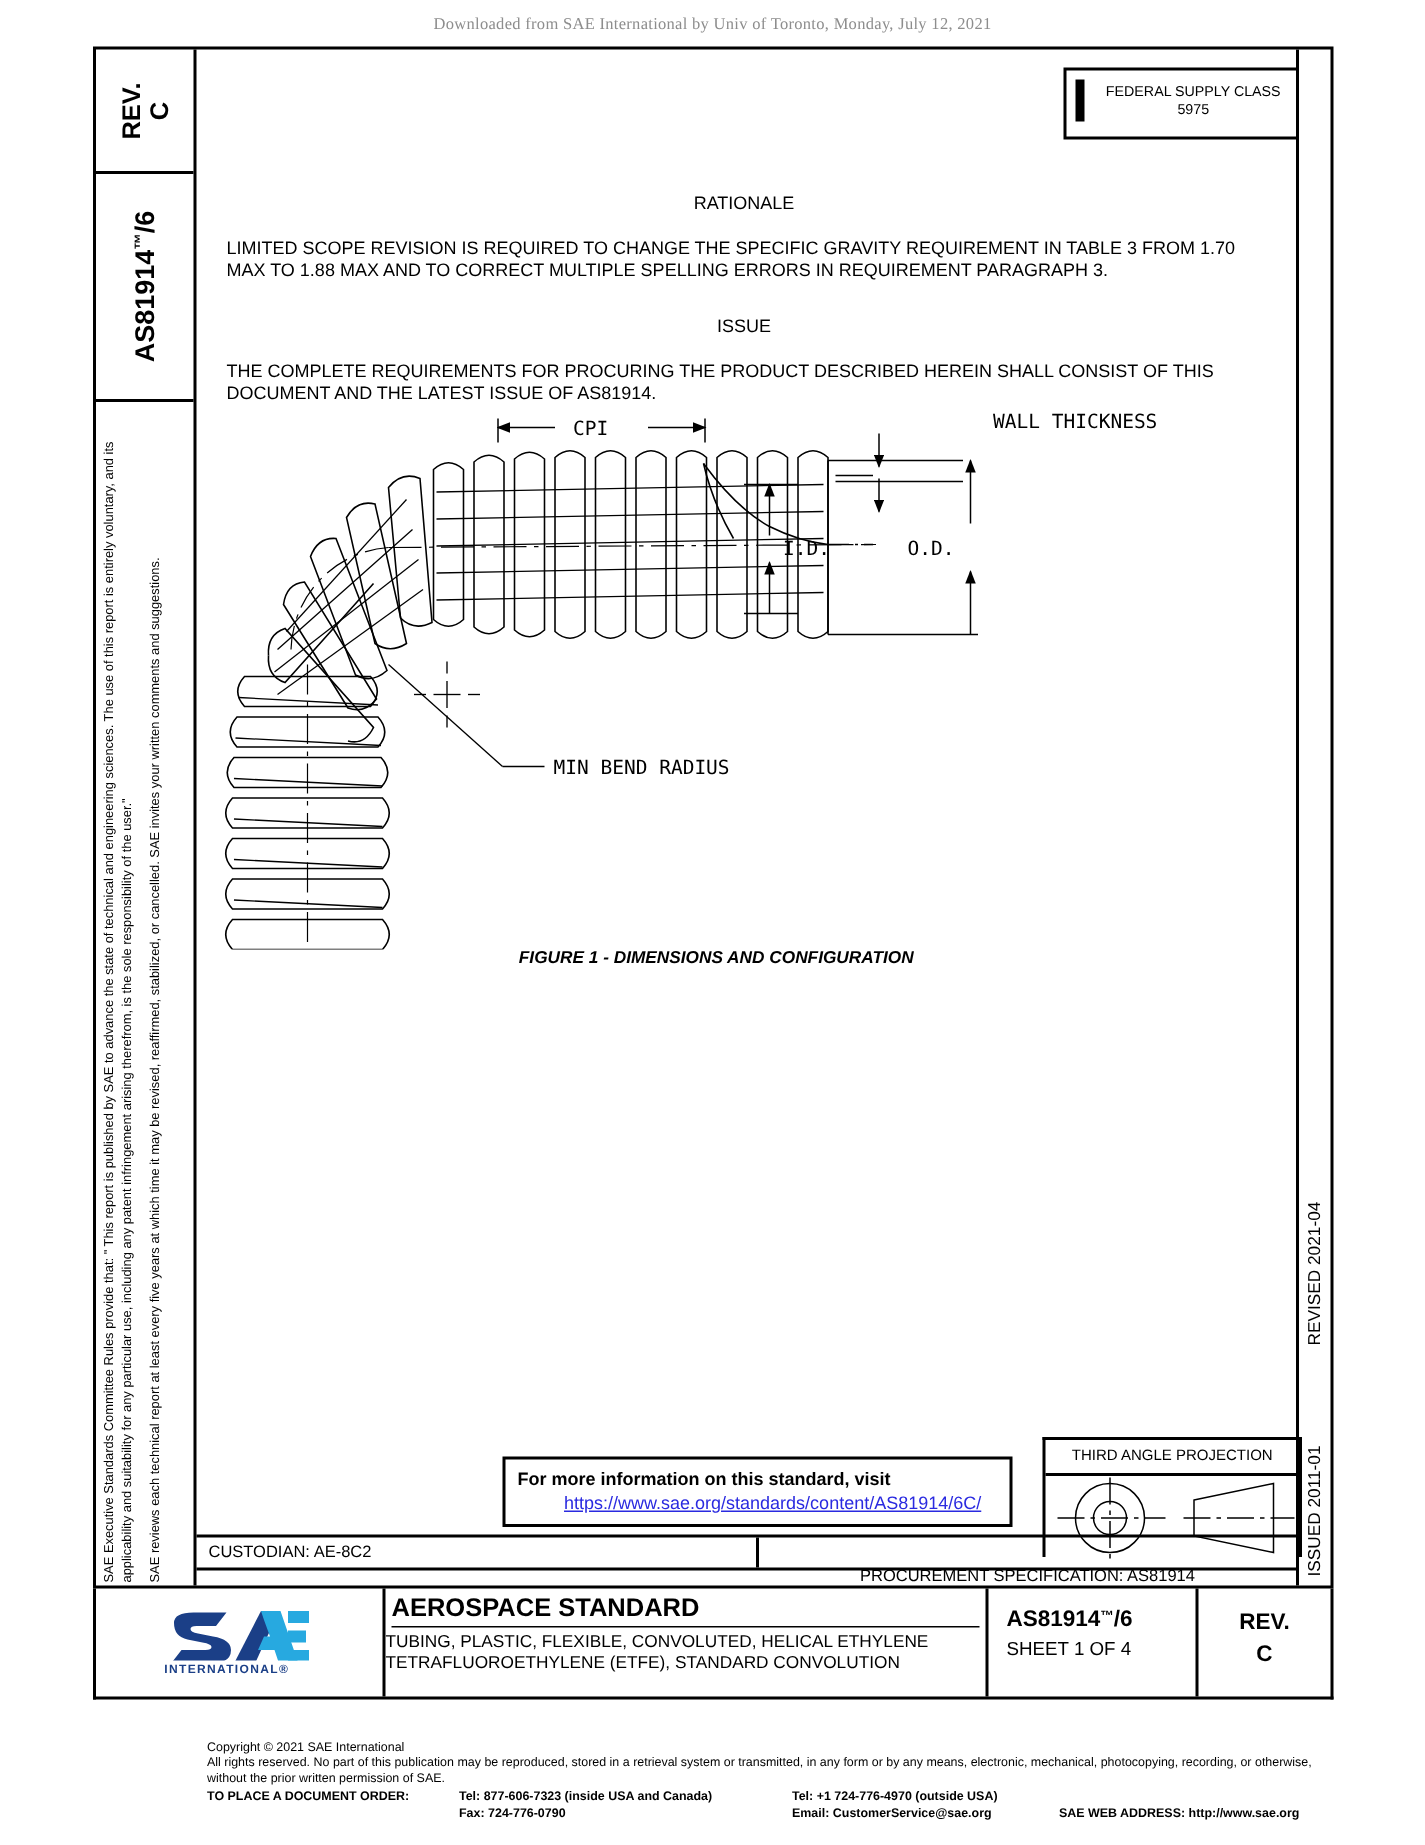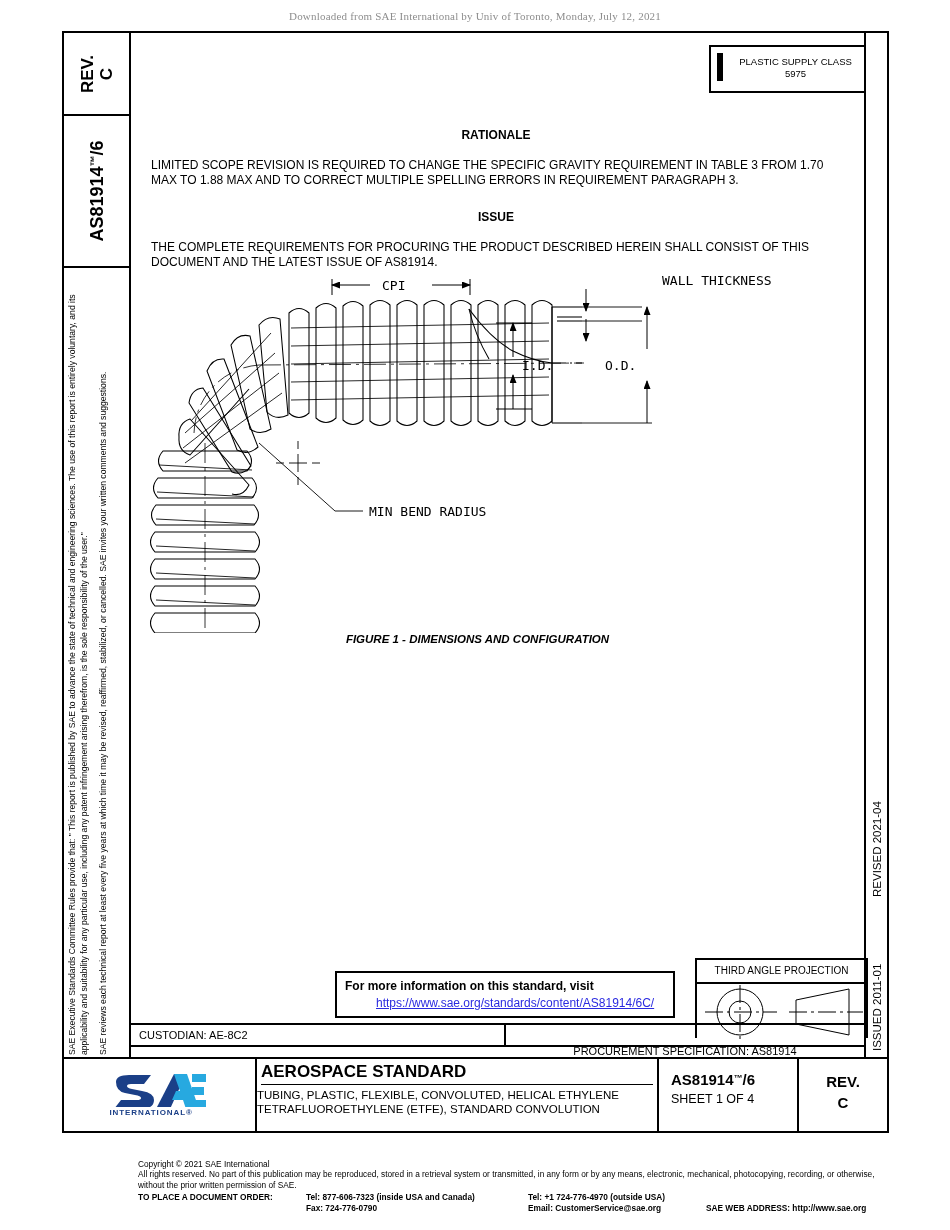--- a/index.html
+++ b/index.html
@@ -162,21 +162,20 @@
   .content {
     position: absolute;
     left: 87px;
     top: 95px;
     width: 690px;
   }
   .sec-head {
     text-align: center;
     font-size: 12px;
     margin: 0 0 16px 0;
-    font-weight: bold;
   }
   .sec-body {
     font-size: 12px;
     line-height: 15px;
     margin: 0 0 22px 0;
   }
 
   
   .figure-wrap {
     position: absolute;
@@ -394,21 +393,21 @@
       <div class="inner">
         <span class="issued">ISSUED 2011-01</span>
         <span class="revised">REVISED 2021-04</span>
       </div>
     </div>
   </div>
 
   <div class="fsc-box">
     <div class="fsc-bar"></div>
     <div class="fsc-text">
-      <div>PLASTIC SUPPLY CLASS</div>
+      <div>FEDERAL SUPPLY CLASS</div>
       <div>5975</div>
     </div>
   </div>
 
   <div class="content">
     <p class="sec-head">RATIONALE</p>
     <p class="sec-body">LIMITED SCOPE REVISION IS REQUIRED TO CHANGE THE SPECIFIC GRAVITY REQUIREMENT IN TABLE 3 FROM 1.70 MAX TO 1.88 MAX AND TO CORRECT MULTIPLE SPELLING ERRORS IN REQUIREMENT PARAGRAPH 3.</p>
     <p class="sec-head">ISSUE</p>
     <p class="sec-body">THE COMPLETE REQUIREMENTS FOR PROCURING THE PRODUCT DESCRIBED HEREIN SHALL CONSIST OF THIS DOCUMENT AND THE LATEST ISSUE OF AS81914.</p>
   </div>

